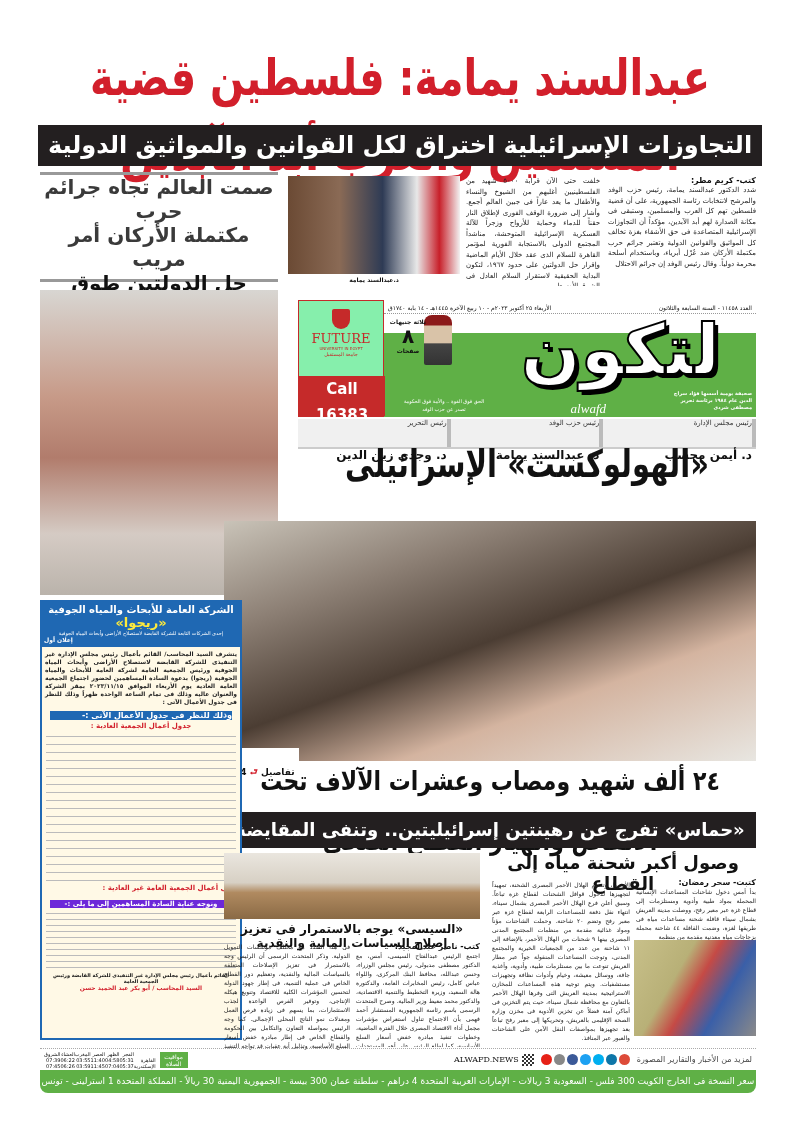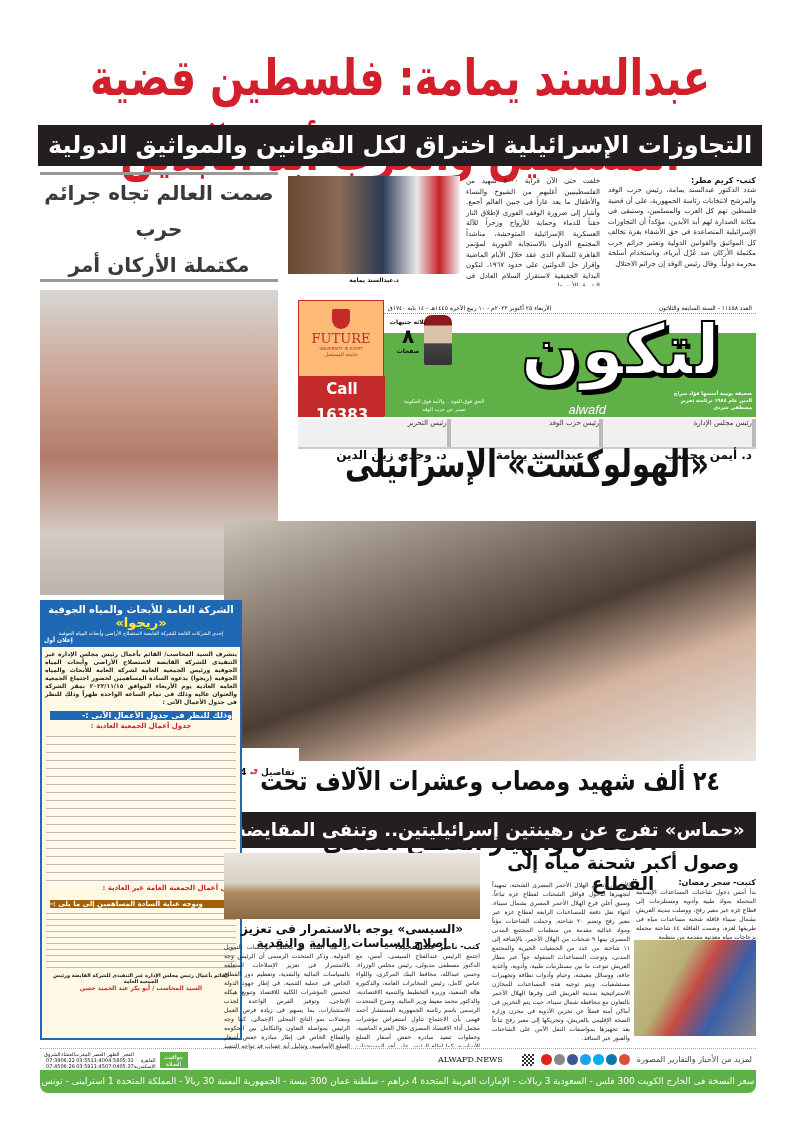--- a/index.html
+++ b/index.html
@@ -5,27 +5,27 @@
   * { box-sizing: border-box; margin: 0; padding: 0; }
   html, body { width: 800px; height: 1134px; background: #fff; overflow: hidden; }
   body { font-family: "DejaVu Sans", sans-serif; position: relative; direction: rtl; color: #111; }
   .abs { position: absolute; }
   .headline-main { top: 55px; left: 40px; width: 720px; text-align: center; color: #d21f2b; font-weight: 900; font-size: 40px; line-height: 60px; letter-spacing: -0.5px; font-family: "DejaVu Sans", sans-serif; transform: scaleY(1.25); }
   .headline-bar { top: 125px; left: 38px; width: 724px; height: 41px; background: #231f20; color: #fff; text-align: center; font-weight: bold; font-size: 24px; line-height: 41px; }
   .body-text { font-size: 7px; line-height: 10.5px; text-align: justify; color: #222; }
   .byline { font-weight: bold; font-size: 8px; }
   .photo { background: linear-gradient(135deg, #8a6d4f, #c9a585 40%, #6d5a48 70%, #3d3630); }
   .side-box { top: 172px; left: 40px; width: 238px; height: 110px; border-top: 3px solid #999; border-bottom: 3px solid #999; text-align: center; font-weight: bold; }
-  .side-line1 { font-size: 20px; color: #3a3a3a; line-height: 36px; }
+  .side-line1 { font-size: 20px; color: #3a3a3a; line-height: 24px; }
   .side-line2 { font-size: 20px; color: #111; line-height: 25px; }
   .masthead { top: 300px; left: 298px; width: 458px; height: 117px; }
   .masthead-green { position: absolute; right: 0; top: 33px; width: 372px; height: 84px; background: #5fb046; }
   .logo-text { position: absolute; right: 36px; top: 0; font-size: 70px; font-weight: 900; color: #fff; -webkit-text-stroke: 2px #000; text-shadow: 4px 4px 0 #000; line-height: 100px; }
-  .logo-latin { position: absolute; right: 150px; bottom: 0; font-style: italic; color: #fff; font-size: 13px; font-family: Liberation Sans, sans-serif; }
-  .ad-future { position: absolute; left: 0; top: 0; width: 86px; height: 117px; border: 1px solid #c52a2a; background: #fdba74; }
+  .logo-latin { position: absolute; right: 150px; bottom: 0; font-style: italic; color: #fff; font-size: 13px; font-family: Liberation Serif, serif; }
+  .ad-future { position: absolute; left: 0; top: 0; width: 86px; height: 117px; border: 1px solid #c52a2a; background: #86efac; }
   .ad-call { position: absolute; left: 0; bottom: 0; width: 86px; height: 40px; background: #c52a2a; color: #fff; text-align: center; }
   .staff-row { top: 419px; left: 298px; width: 458px; height: 30px; display: flex; background: #f0f0f0; border-bottom: 2px solid #ccc; }
   .staff { flex: 1; text-align: right; border-right: 4px solid #bbb; padding-left: 20px; }
   .staff-role { font-size: 7px; color: #333; }
   .staff-name { font-size: 12px; font-weight: bold; margin-top: 21px; }
   .headline-holo { top: 452px; left: 298px; width: 458px; text-align: center; font-weight: 900; font-size: 29px; line-height: 60px; transform: scaleY(1.3); }
   .big-photo { top: 521px; left: 224px; width: 532px; height: 240px; background: linear-gradient(160deg, #c9c3b8 0%, #8d8075 25%, #4b3d33 50%, #d4b4a0 70%, #e8e6e1 100%); }
   .child-photo { top: 290px; left: 40px; width: 238px; height: 305px; background: linear-gradient(180deg, #d8d6d2 0%, #c79a88 35%, #b17c6c 55%, #d5cbc4 80%, #bab3ab 100%); }
   .details-tag { left: 230px; top: 748px; background: #fff; font-size: 9px; font-weight: bold; padding: 17px 4px; text-align: right; }
   .headline-24 { top: 762px; left: 224px; width: 532px; text-align: center; font-weight: 900; font-size: 22px; line-height: 50px; transform: scaleY(1.2); }
@@ -124,21 +124,21 @@
     <div style="font-weight:bold; font-size:10px;">الشركة العامة للأبحاث والمياه الجوفية</div>
     <div style="font-weight:bold; font-size:13px; color:#ffeb3b;">«ريجوا»</div>
     <div style="font-size:5px;">إحدى الشركات التابعة للشركة القابضة لاستصلاح الأراضى وأبحاث المياه الجوفية</div>
     <div style="font-size:6px; font-weight:bold; text-align:left;">إعلان أول</div>
   </div>
   <div class="body-text" style="font-size:6px; line-height:8px; padding:3px; font-weight:bold;">يتشرف السيد المحاسب/ القائم بأعمال رئيس مجلس الإدارة غير التنفيذى للشركة القابضة لاستصلاح الأراضى وأبحاث المياه الجوفية ورئيس الجمعية العامة لشركة العامة للأبحاث والمياه الجوفية (ريجوا) بدعوة السادة المساهمين لحضور اجتماع الجمعية العامة العادية يوم الأربعاء الموافق ٢٠٢٣/١١/١٥ بمقر الشركة والعنوان عاليه وذلك فى تمام الساعة الواحدة ظهراً وذلك للنظر فى جدول الأعمال الآتى :</div>
   <div style="margin:2px 8px; background:#1f68b3; color:#fff; font-size:8px; font-weight:bold;">وذلك للنظر فى جدول الأعمال الآتى :-</div>
   <div style="text-align:center; color:#d21f2b; font-size:7px; font-weight:bold;">جدول أعمال الجمعية العادية :</div>
   <div style="height:150px; margin:2px 4px; background:repeating-linear-gradient(180deg,#fff9e6 0 4px,#bbb 4px 5px,#fff9e6 5px 8px);"></div>
   <div style="text-align:right; color:#d21f2b; font-size:7px; font-weight:bold;">جدول أعمال الجمعية العامة غير العادية :</div>
-  <div style="margin:8px 8px 2px; background:#a16207; color:#fff; text-align:left; font-size:7px; font-weight:bold;">ونوجه عناية السادة المساهمين إلى ما يلى :-</div>
+  <div style="margin:8px 8px 2px; background:#6d28d9; color:#fff; text-align:center; font-size:7px; font-weight:bold;">ونوجه عناية السادة المساهمين إلى ما يلى :-</div>
   <div style="height:60px; margin:2px 4px; background:repeating-linear-gradient(180deg,#fff9e6 0 3px,#bbb 3px 4px,#fff9e6 4px 6px);"></div>
   <div style="text-align:center; font-size:5px; font-weight:bold; padding:0 6px;">القائم بأعمال رئيس مجلس الإدارة غير التنفيذى للشركة القابضة ورئيس الجمعية العامة</div>
   <div style="text-align:center; font-size:6px; font-weight:bold; color:#d21f2b;">السيد المحاسب / أبو بكر عبد الحميد حسن</div>
 </div>
 
 <div class="abs" style="top:852px; left:490px; width:266px; text-align:center; font-size:18px; font-weight:900;">وصول أكبر شحنة مياه إلى القطاع</div>
 <div class="abs" style="top:878px; left:636px; width:120px;">
   <div class="byline">كتبت- سحر رمضان:</div>
   <div class="body-text" style="font-size:6px; line-height:9px;">بدأ أمس دخول شاحنات المساعدات الإنسانية المحملة بمواد طبية وأدوية ومستلزمات إلى قطاع غزة عبر معبر رفح، ووصلت مدينة العريش بشمال سيناء قافلة شحنة مساعدات مياه فى طريقها لغزة، وضمت القافلة ٤٤ شاحنة محملة بزجاجات مياه معدنية مقدمة من منظمة</div>
 </div>
@@ -158,21 +158,21 @@
     <div style="font-size:8px; color:#444;">لمزيد من الأخبار والتقارير المصورة</div>
     <div style="display:flex;">
       <span class="social-icon" style="background:#dd4b39;"></span>
       <span class="social-icon" style="background:#0e76a8;"></span>
       <span class="social-icon" style="background:#00aff0;"></span>
       <span class="social-icon" style="background:#1da1f2;"></span>
       <span class="social-icon" style="background:#3b5998;"></span>
       <span class="social-icon" style="background:#888;"></span>
       <span class="social-icon" style="background:#e62117;"></span>
     </div>
-    <div style="display:flex; align-items:center; gap:19px;text-align:center;">
+    <div style="display:flex; align-items:center; gap:3px;text-align:center;">
       <span style="display:inline-block; width:12px; height:12px; background:repeating-conic-gradient(#333 0 25%,#fff 0 50%) 0 0/4px 4px;"></span>
       <span style="font-family:'DejaVu Serif',serif; font-size:8px; direction:ltr;">ALWAFD.NEWS</span>
     </div>
   </div>
   <div style="display:flex; align-items:center; gap:4px;">
     <div style="background:#5fb046; color:#fff; font-size:6px; width:28px; text-align:center; padding:1px;">مواقيت الصلاة</div>
     <table style="font-size:5px; border-collapse:collapse; direction:rtl;">
       <tbody>
           <tr>
         <td></td>

